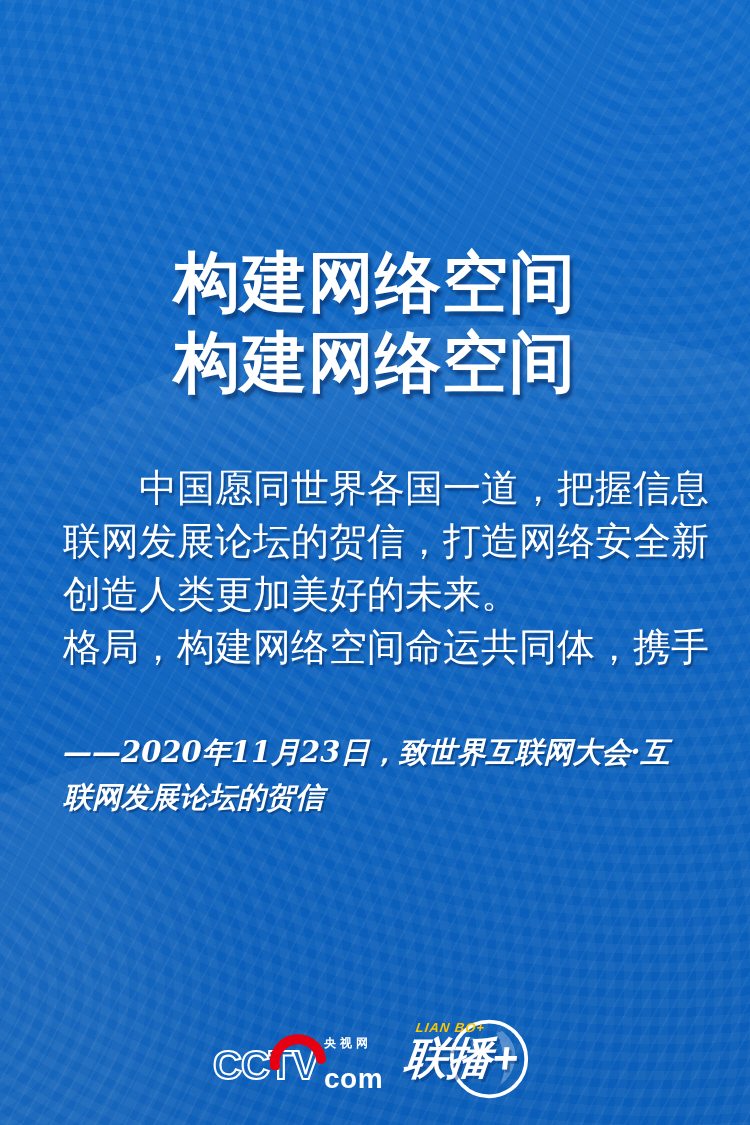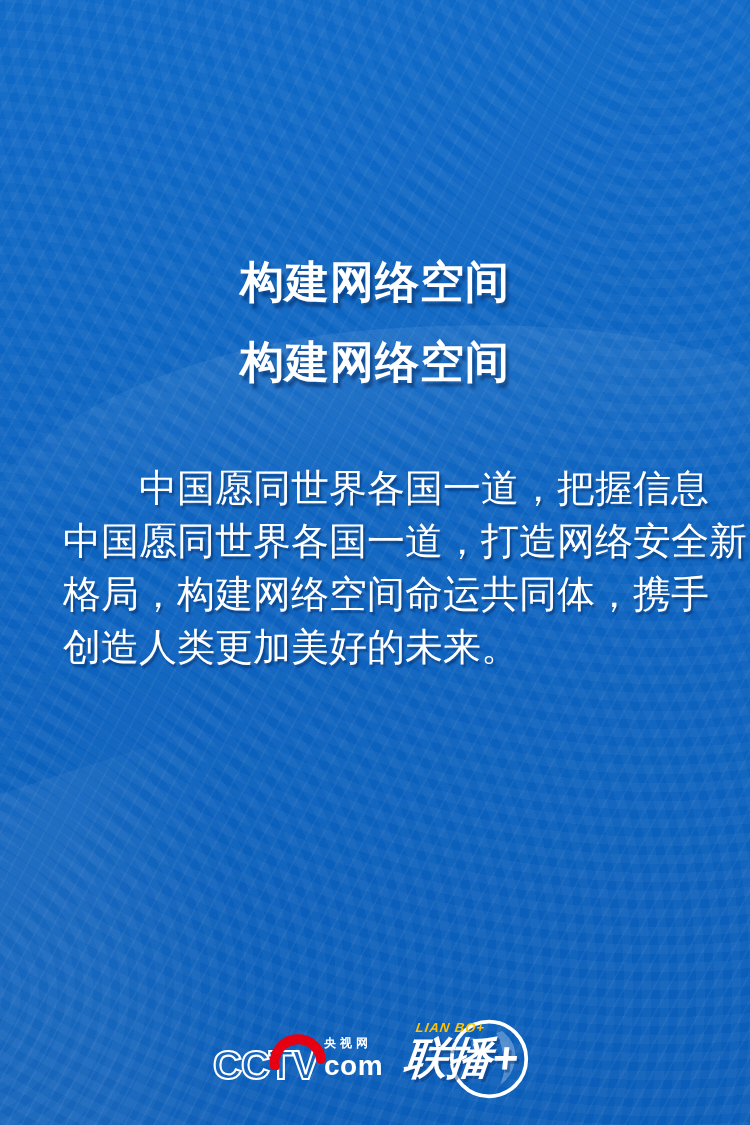--- a/index.html
+++ b/index.html
@@ -51,21 +51,21 @@
     transform: rotate(-18deg);
     pointer-events: none;
   }
   
   .title {
     position: absolute;
     top: 242px; left: 0; right: 0;
     text-align: center;
     color: #ffffff;
     font-weight: 900;
-    font-size: 44px;
+    font-size: 66px;
     line-height: 80px;
     letter-spacing: 1px;
     text-shadow: 3px 5px 3px rgba(3,40,94,0.55);
   }
   
   .quote {
     position: absolute;
     top: 462px; left: 63px; right: 60px;
     color: #ffffff;
     font-family: "DejaVu Serif", "Liberation Serif", serif;
@@ -113,21 +113,21 @@
   .cctv-site-name {
     font-size: 12px;
     letter-spacing: 4px;
     font-weight: bold;
     white-space: nowrap;
   }
   .cctv-domain {
     font-size: 28px;
     font-weight: 800;
     line-height: 26px;
-    margin-top: 1px;
+    margin-top: 14px;
     letter-spacing: 0.5px;
   }
   .lianbo-logo { position: relative; width: 134px; height: 84px; }
   .lianbo-globe { position: absolute; left: 44px; top: 1px; }
   .lianbo-latin {
     position: absolute; left: 12px; top: 3px;
     color: #fdc400;
     font-style: italic;
     font-weight: 800;
     font-size: 13px;
@@ -158,25 +158,29 @@
   <div class="light-band-top"></div>
   <div class="light-band-bottom"></div>
 
   <div class="title">
     <div>构建网络空间</div>
     <div>构建网络空间</div>
   </div>
 
   <div class="quote">
     <div class="quote-line indent">中国愿同世界各国一道，把握信息</div>
-    <div class="quote-line">中国愿同世界各国一道，打造网络安全新</div>
+    <div class="quote-line">联网发展论坛的贺信，打造网络安全新</div>
+    <div class="quote-line">创造人类更加美好的未来。</div>
     <div class="quote-line">格局，构建网络空间命运共同体，携手</div>
-    <div class="quote-line">创造人类更加美好的未来。</div>
-  </div>
-
+  </div>
+
+  <div class="attribution">
+    <div>——2020年11月23日，致世界互联网大会·互</div>
+    <div>联网发展论坛的贺信</div>
+  </div>
 
   <div class="footer">
 
     <div class="cctv-logo">
       <svg class="cctv-letters" width="110" height="46" viewBox="0 0 110 46">
         <text x="1" y="37" class="cctv-letter-text">CCTV</text>
       </svg>
       <svg class="cctv-swoosh" width="56" height="44" viewBox="0 0 56 44">
         <path d="M5 40 A23 23 0 0 1 51 33" fill="none" stroke="#e60012" stroke-width="10" stroke-linecap="round"></path>
       </svg>

